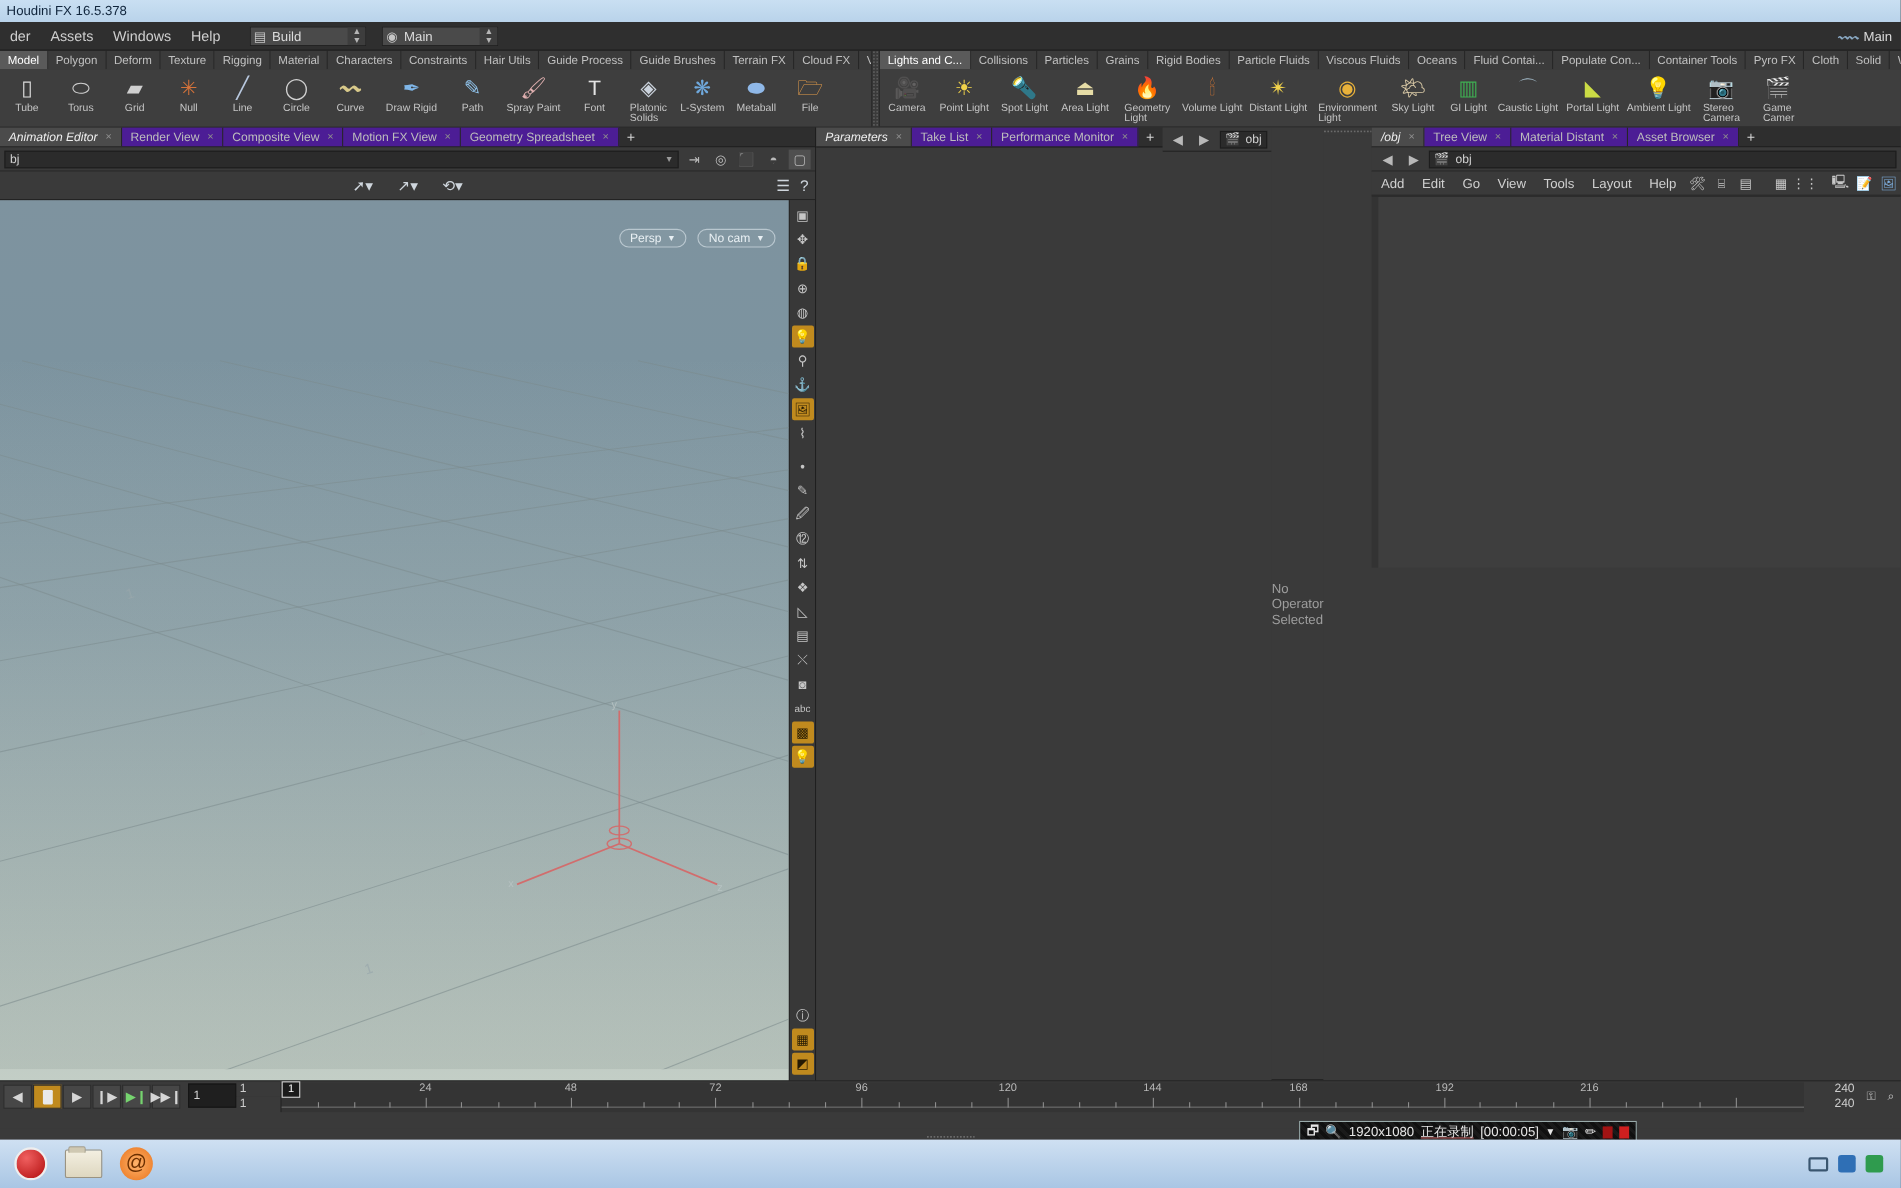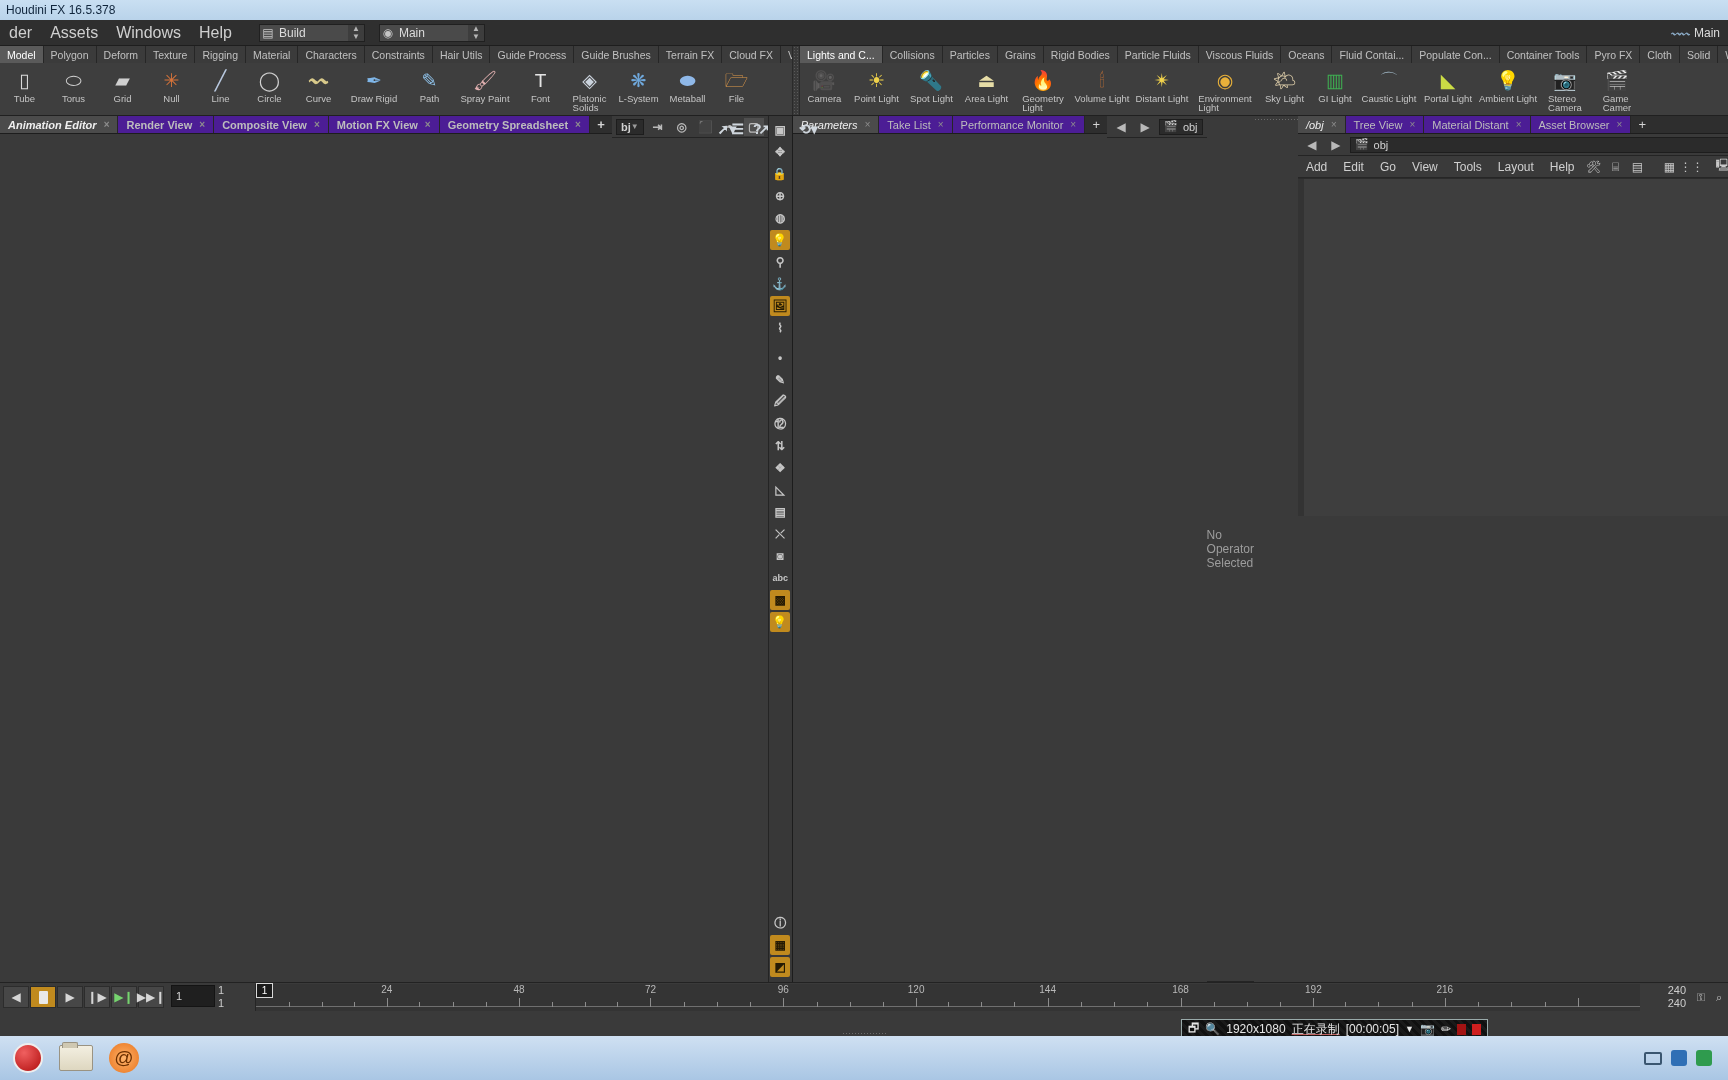--- a/index.html
+++ b/index.html
@@ -7,21 +7,21 @@
   body { font-family:"Liberation Sans", sans-serif; font-size:11px; color:#c8c8c8; -webkit-font-smoothing:antialiased; }
 
   
   #titlebar { height:20px; background:linear-gradient(#c9dff2,#b9d3ea); color:#10253c; font-size:12px;
               display:flex; align-items:center; padding-left:6px; }
   #titlebar .tt { font-weight:400; }
 
   
   #menubar { height:26px; background:#2f2f2f; border-bottom:1px solid #1e1e1e;
              display:flex; align-items:center; position:relative; }
-  .menu-item { padding:0 9px; font-size:16px; color:#cfcfcf; line-height:26px; cursor:default; }
+  .menu-item { padding:0 9px; font-size:13px; color:#cfcfcf; line-height:26px; cursor:default; }
   .combo { height:18px; background:#4a4a4a; border:1px solid #202020; display:flex; align-items:center;
            margin-left:6px; min-width:106px; font-size:12px; color:#dcdcdc; }
   .combo .ico { width:16px; display:flex; justify-content:center; align-items:center; opacity:.85; }
   .combo .lbl { flex:1; padding-left:3px; }
   .combo .spin { width:16px; text-align:center; font-size:8px; color:#b5b5b5; line-height:8px;
                  background:#3d3d3d; height:100%; display:flex; flex-direction:column; justify-content:center; }
   #menubar .right-main { position:absolute; right:8px; display:flex; align-items:center; gap:5px; font-size:12px; color:#dcdcdc;}
   .wave { letter-spacing:-1px; color:#8aa9c4; font-size:10px;}
 
   
@@ -37,21 +37,21 @@
                  background:#3b3b3b; color:#bdbdbd; border-left:1px solid #262626;}
   .shelf-items { height:52px; display:flex; align-items:flex-start; background:#3e3e3e; padding-top:2px; overflow:hidden;}
   .shelf-btn { width:49px; display:flex; flex-direction:column; align-items:center; cursor:default; padding-top:2px;}
   .shelf-btn .gl { height:26px; display:flex; align-items:center; justify-content:center; font-size:19px; line-height:1;}
   .shelf-btn .nm { font-size:9.5px; color:#c5c5c5; line-height:9px; margin-top:1px; white-space:pre-line;}
   .grip { width:8px; background:#3a3a3a; border-left:1px solid #2a2a2a; border-right:1px solid #2a2a2a;
           background-image:radial-gradient(#5a5a5a 1px, transparent 1px); background-size:3px 3px; }
 
   
   #main { display:flex; height:866px; }
-  #leftpane { width:956px; display:flex; flex-direction:row; border-right:1px solid #1c1c1c;font-weight:bold; }
+  #leftpane { width:956px; display:flex; flex-direction:column; border-right:1px solid #1c1c1c; }
   #rightpane { flex:1; display:flex; background:#3a3a3a; }
 
   
   .panel-tabs { height:18px; display:flex; align-items:stretch; background:#2e2e2e; border-bottom:1px solid #1d1d1d; }
   .ptab { display:flex; align-items:center; padding:0 8px; font-size:11px; color:#bdbdbd; background:#4c1d95;
           border-right:1px solid #262626; white-space:nowrap; cursor:default; }
   .ptab.active { background:#4b4b4b; color:#efefef; font-style:italic; }
   .ptab .x { margin-left:7px; font-size:10px; color:#8e8e8e; }
   .ptab-plus { width:22px; display:flex; align-items:center; justify-content:center; color:#d5d5d5; font-size:13px;}
 

